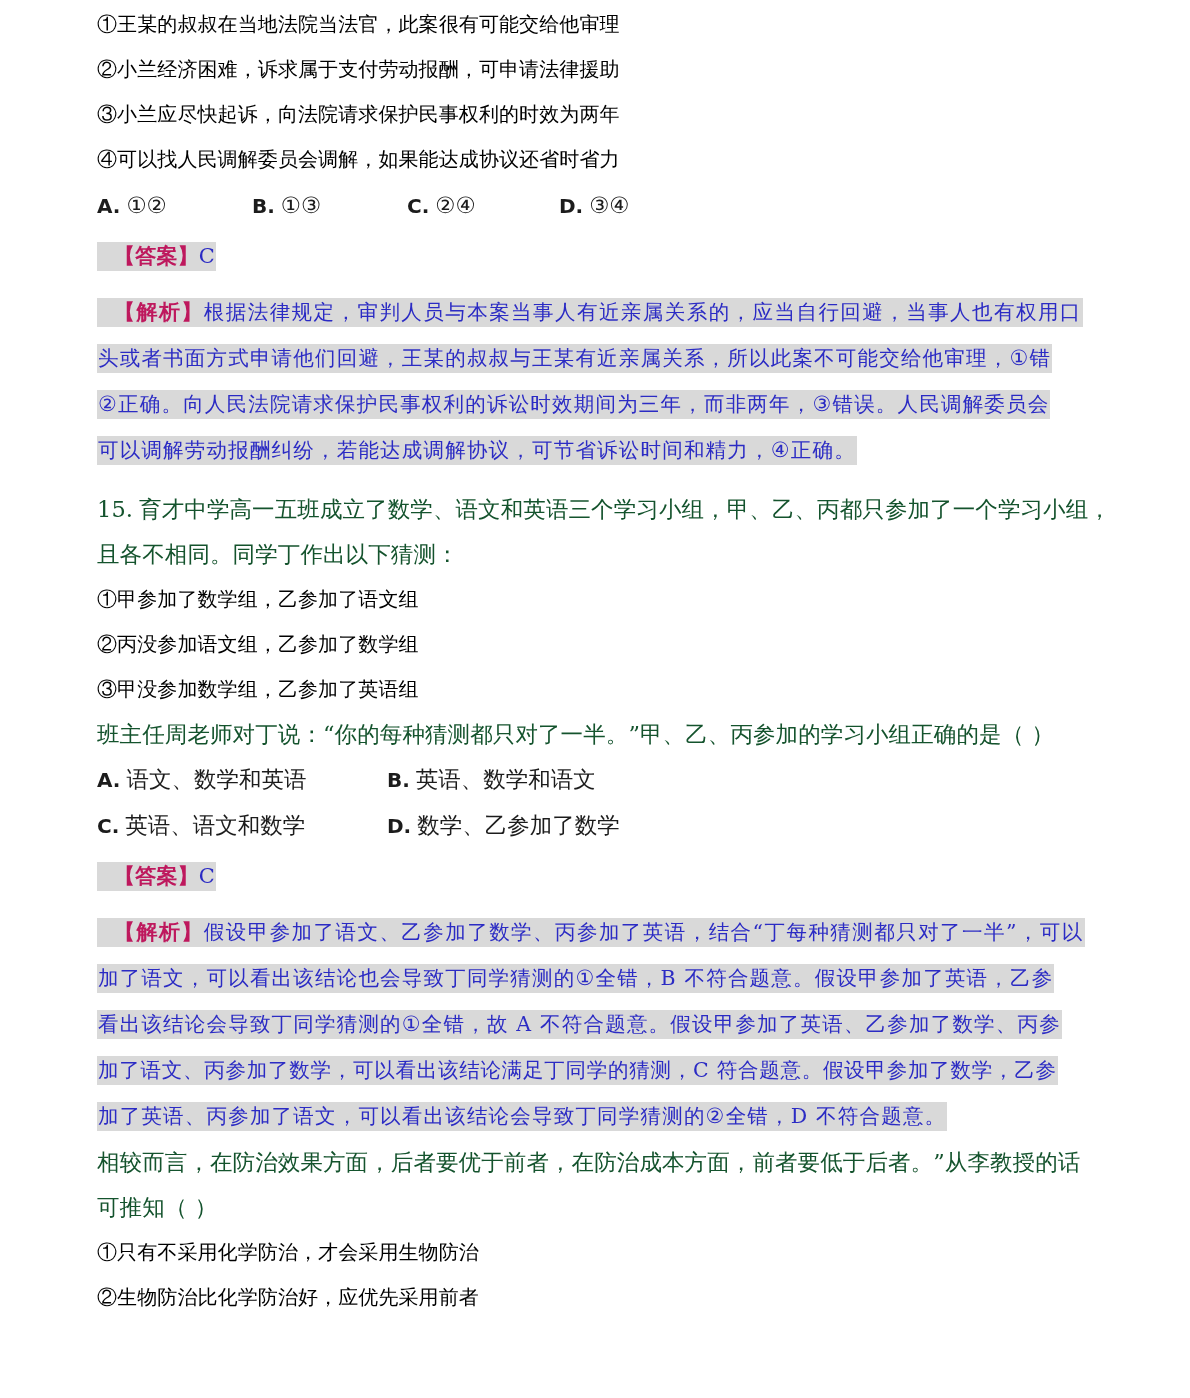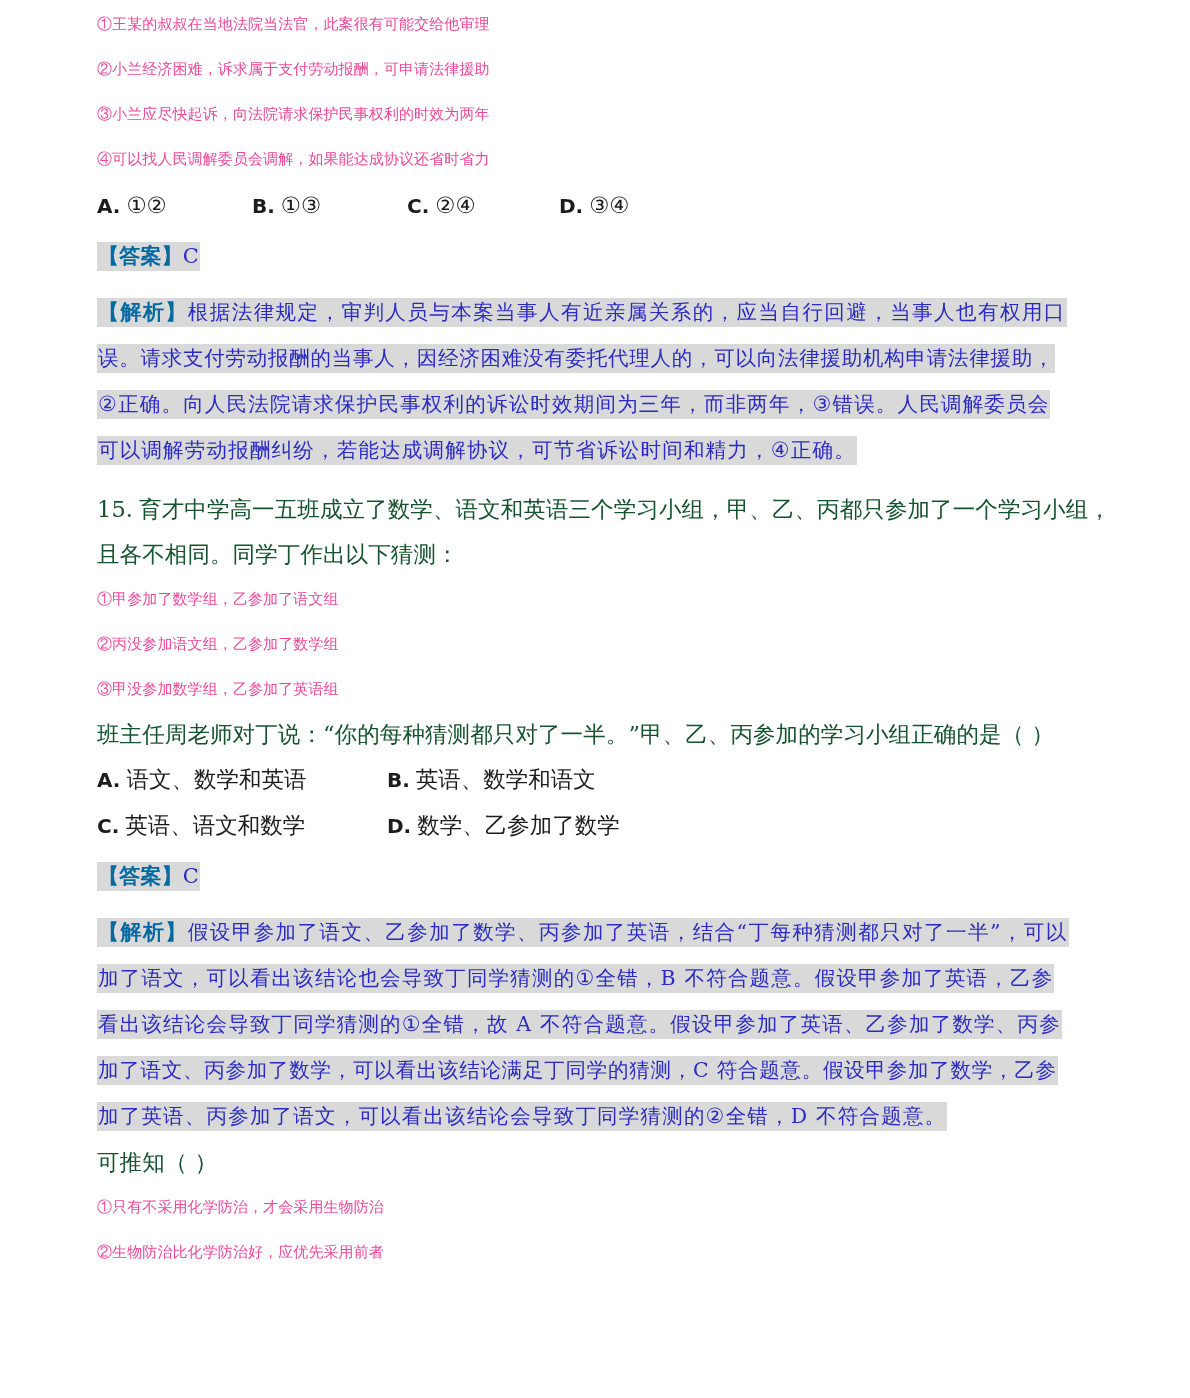--- a/index.html
+++ b/index.html
@@ -23,23 +23,23 @@
   }
   .content {
     position: absolute;
     left: 97px;
     top: 2px;
     width: 996px;
   }
 
   
   .qline {
-    font-size: 15px;
+    font-size: 20px;
     line-height: 45px;
-    color: #ec4899;
+    color: #000000;
     white-space: nowrap;
     letter-spacing: 0.1px;
   }
   .qpara-line {
     font-size: 22.5px;
     line-height: 45px;
     color: #14532d;
     white-space: nowrap;
     letter-spacing: 0.1px;
   }
@@ -71,22 +71,23 @@
   }
   .hl {
     background: #d9d9d9;
     color: #2b2bc4;
     font-size: 21px;
     padding: 2px 1px 3px 1px;
     letter-spacing: 0.2px;
   }
   .tag {
     font-weight: bold;
-    color: #0369a1;
+    color: #be185d;
     font-size: 21px;
+    padding-left: 16px;
   }
   .ana-line {
     line-height: 45px;
     white-space: nowrap;
   }
   .ana-line .hl {
     font-size: 20.5px;
     letter-spacing: 1.1px;
   }
   .ana-wide .hl { letter-spacing: 1.45px; }
@@ -112,22 +113,22 @@
       <span class="opt-cell" style="width:155px;"><span class="opt-letter">A.</span><span class="sp-sm"></span><span class="opt-text">①②</span></span><span class="opt-cell" style="width:155px;"><span class="opt-letter">B.</span><span class="sp-sm"></span><span class="opt-text">①③</span></span><span class="opt-cell" style="width:152px;"><span class="opt-letter">C.</span><span class="sp-sm"></span><span class="opt-text">②④</span></span><span class="opt-cell"><span class="opt-letter">D.</span><span class="sp-sm"></span><span class="opt-text">③④</span></span>
     </div>
 
     <div class="ans-line" style="margin-top:4px;">
       <span class="hl"><span class="tag">【答案】</span><span>C</span></span>
     </div>
 
     <div class="ana-line ana-wide" style="margin-top:9px;">
       <span class="hl"><span class="tag">【解析】</span><span>根据法律规定，审判人员与本案当事人有近亲属关系的，应当自行回避，当事人也有权用口</span></span>
     </div>
-    <div class="ana-line ana-tight">
-      <span class="hl"><span>误。请求支付劳动报酬的当事人，因经济困难没有委托代理人的，可以向法律援助机构申请法律援助，</span></span>
+    <div class="ana-line ana-wide2">
+      <span class="hl"><span>头或者书面方式申请他们回避，王某的叔叔与王某有近亲属关系，所以此案不可能交给他审理，</span><span class="circ">①</span><span>错</span></span>
     </div>
     <div class="ana-line ana-wide2">
       <span class="hl"><span class="circ">②</span><span>正确。向人民法院请求保护民事权利的诉讼时效期间为三年，而非两年，</span><span class="circ">③</span><span>错误。人民调解委员会</span></span>
     </div>
     <div class="ana-line ana-wide2">
       <span class="hl"><span>可以调解劳动报酬纠纷，若能达成调解协议，可节省诉讼时间和精力，</span><span class="circ">④</span><span>正确。</span></span>
     </div>
 
     <div class="qpara-line" style="margin-top:13px;">
       <span>15.</span><span class="sp-sm"></span><span>育才中学高一五班成立了数学、语文和英语三个学习小组，甲、乙、丙都只参加了一个学习小组，</span>
@@ -158,18 +159,19 @@
     <div class="ana-line ana-wide2">
       <span class="hl"><span>看出该结论会导致丁同学猜测的</span><span class="circ">①</span><span>全错，故 A 不符合题意。假设甲参加了英语、乙参加了数学、丙参</span></span>
     </div>
     <div class="ana-line ana-tight">
       <span class="hl"><span>加了语文、丙参加了数学，可以看出该结论满足丁同学的猜测，C 符合题意。假设甲参加了数学，乙参</span></span>
     </div>
     <div class="ana-line ana-wide2">
       <span class="hl"><span>加了英语、丙参加了语文，可以看出该结论会导致丁同学猜测的</span><span class="circ">②</span><span>全错，D 不符合题意。</span></span>
     </div>
 
+    <div class="qpara-line">相较而言，在防治效果方面，后者要优于前者，在防治成本方面，前者要低于后者。”从李教授的话</div>
     <div class="qpara-line">可推知（    ）</div>
     <div class="qline">①只有不采用化学防治，才会采用生物防治</div>
     <div class="qline">②生物防治比化学防治好，应优先采用前者</div>
 
   </div>
 </div>
 
 </body></html>

